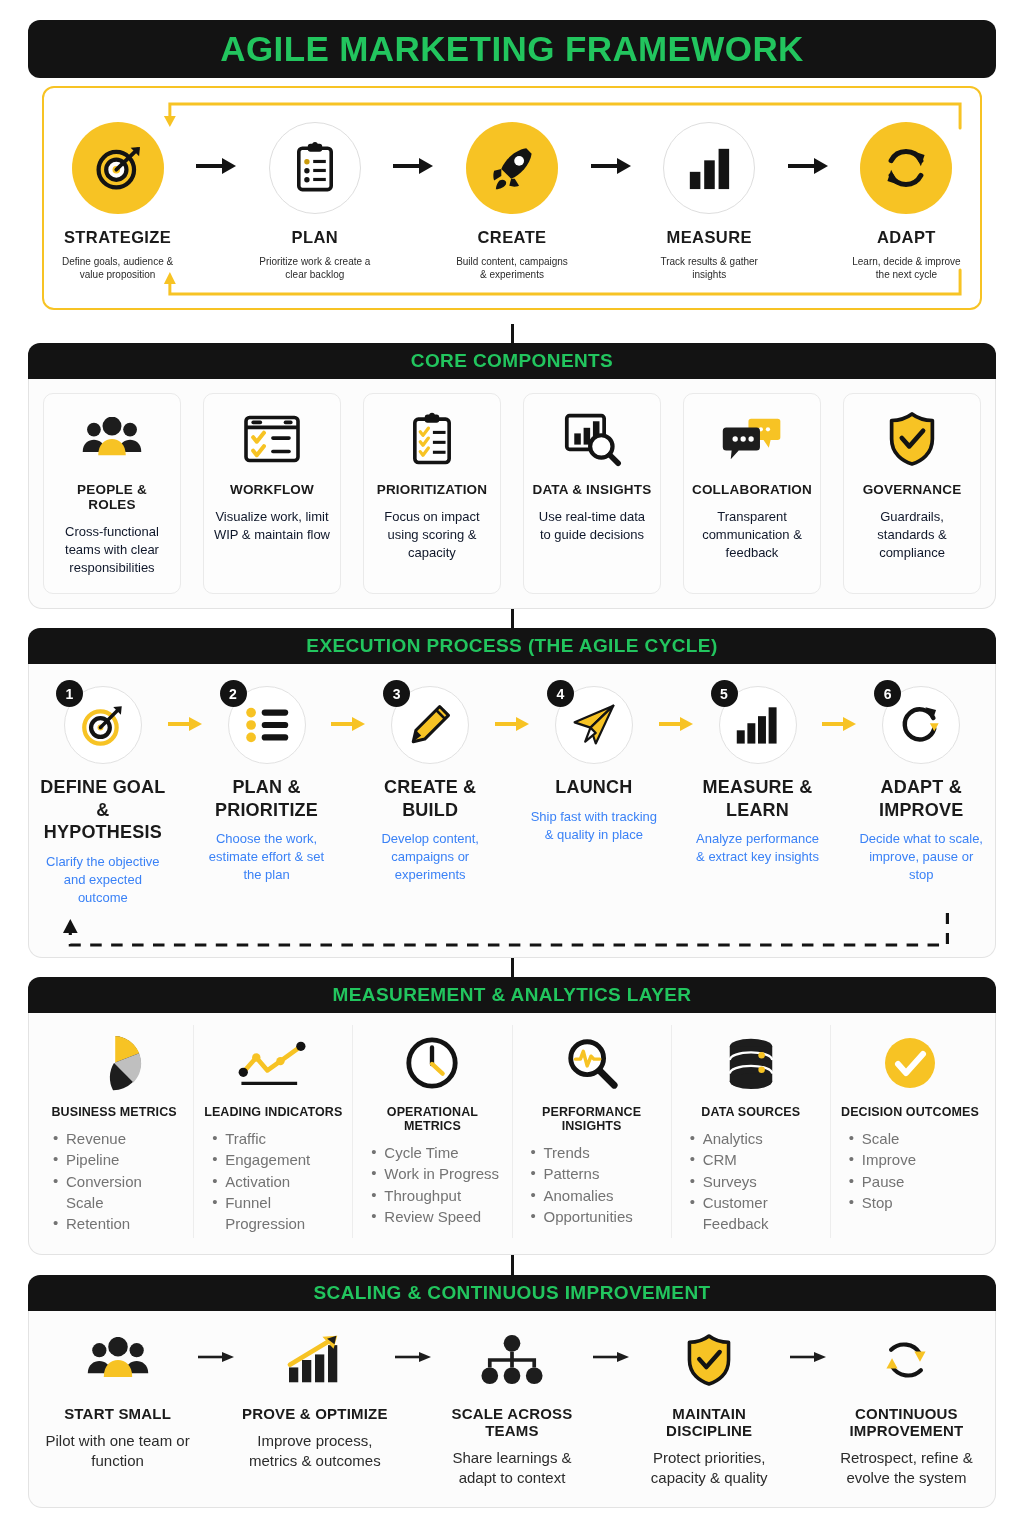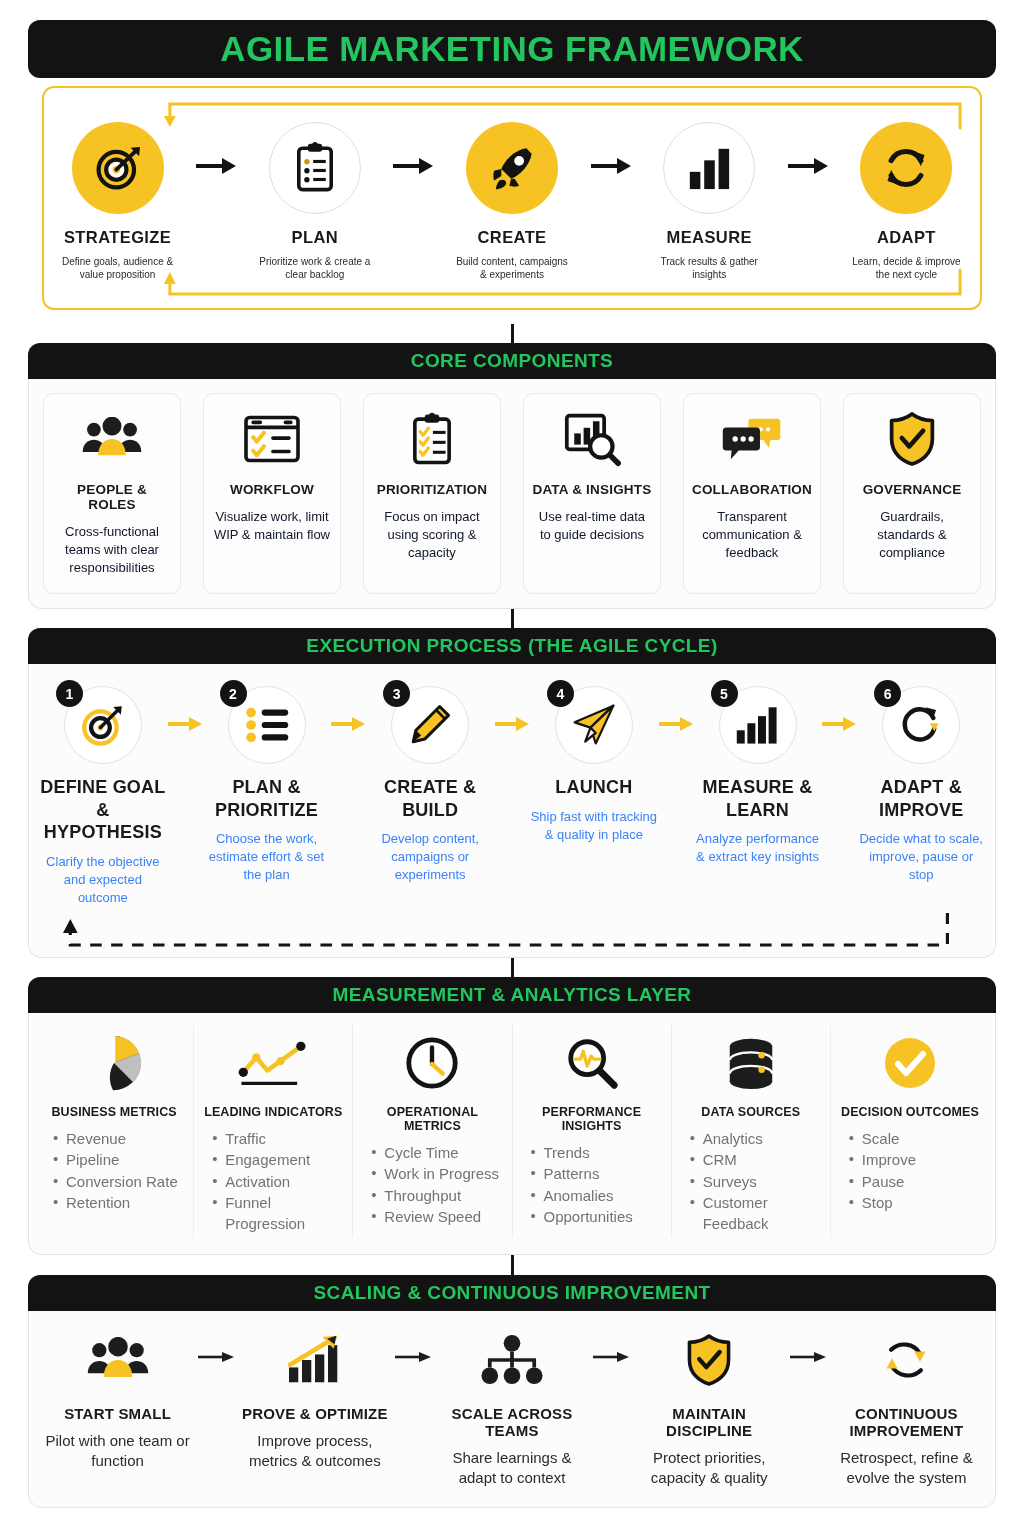--- a/index.html
+++ b/index.html
@@ -464,21 +464,21 @@
               <path d="M32 32 L32 4 A28 28 0 1 1 31 60 A28 28 0 0 1 32 32 Z" fill="#1d1d1d"></path>
               <path d="M32 32 L32 4 A28 28 0 0 1 58 22 Z" fill="#F7C324"></path>
               <path d="M32 32 L58 22 A28 28 0 0 1 52 52 Z" fill="#bfbfbf"></path>
               <path d="M32 32 L32 4" stroke="#fff" stroke-width="2.5"></path>
             </svg>
           </div>
           <div class="m-title">BUSINESS METRICS</div>
           <ul class="m-list">
             <li>Revenue</li>
             <li>Pipeline</li>
-            <li>Conversion Rate</li>
+            <li>Conversion Scale</li>
             <li>Retention</li>
           </ul>
         </div>
 
         <div class="m-col">
           <div class="m-ico">
             <svg width="76" height="52" viewBox="0 0 80 56">
               <polyline points="8,38 22,22 34,36 48,26 70,10" fill="none" stroke="#F7C324" stroke-width="5" stroke-linecap="round" stroke-linejoin="round"></polyline>
               <circle cx="8" cy="38" r="5" fill="#131313"></circle>
               <circle cx="22" cy="22" r="4.5" fill="#F7C324"></circle>

